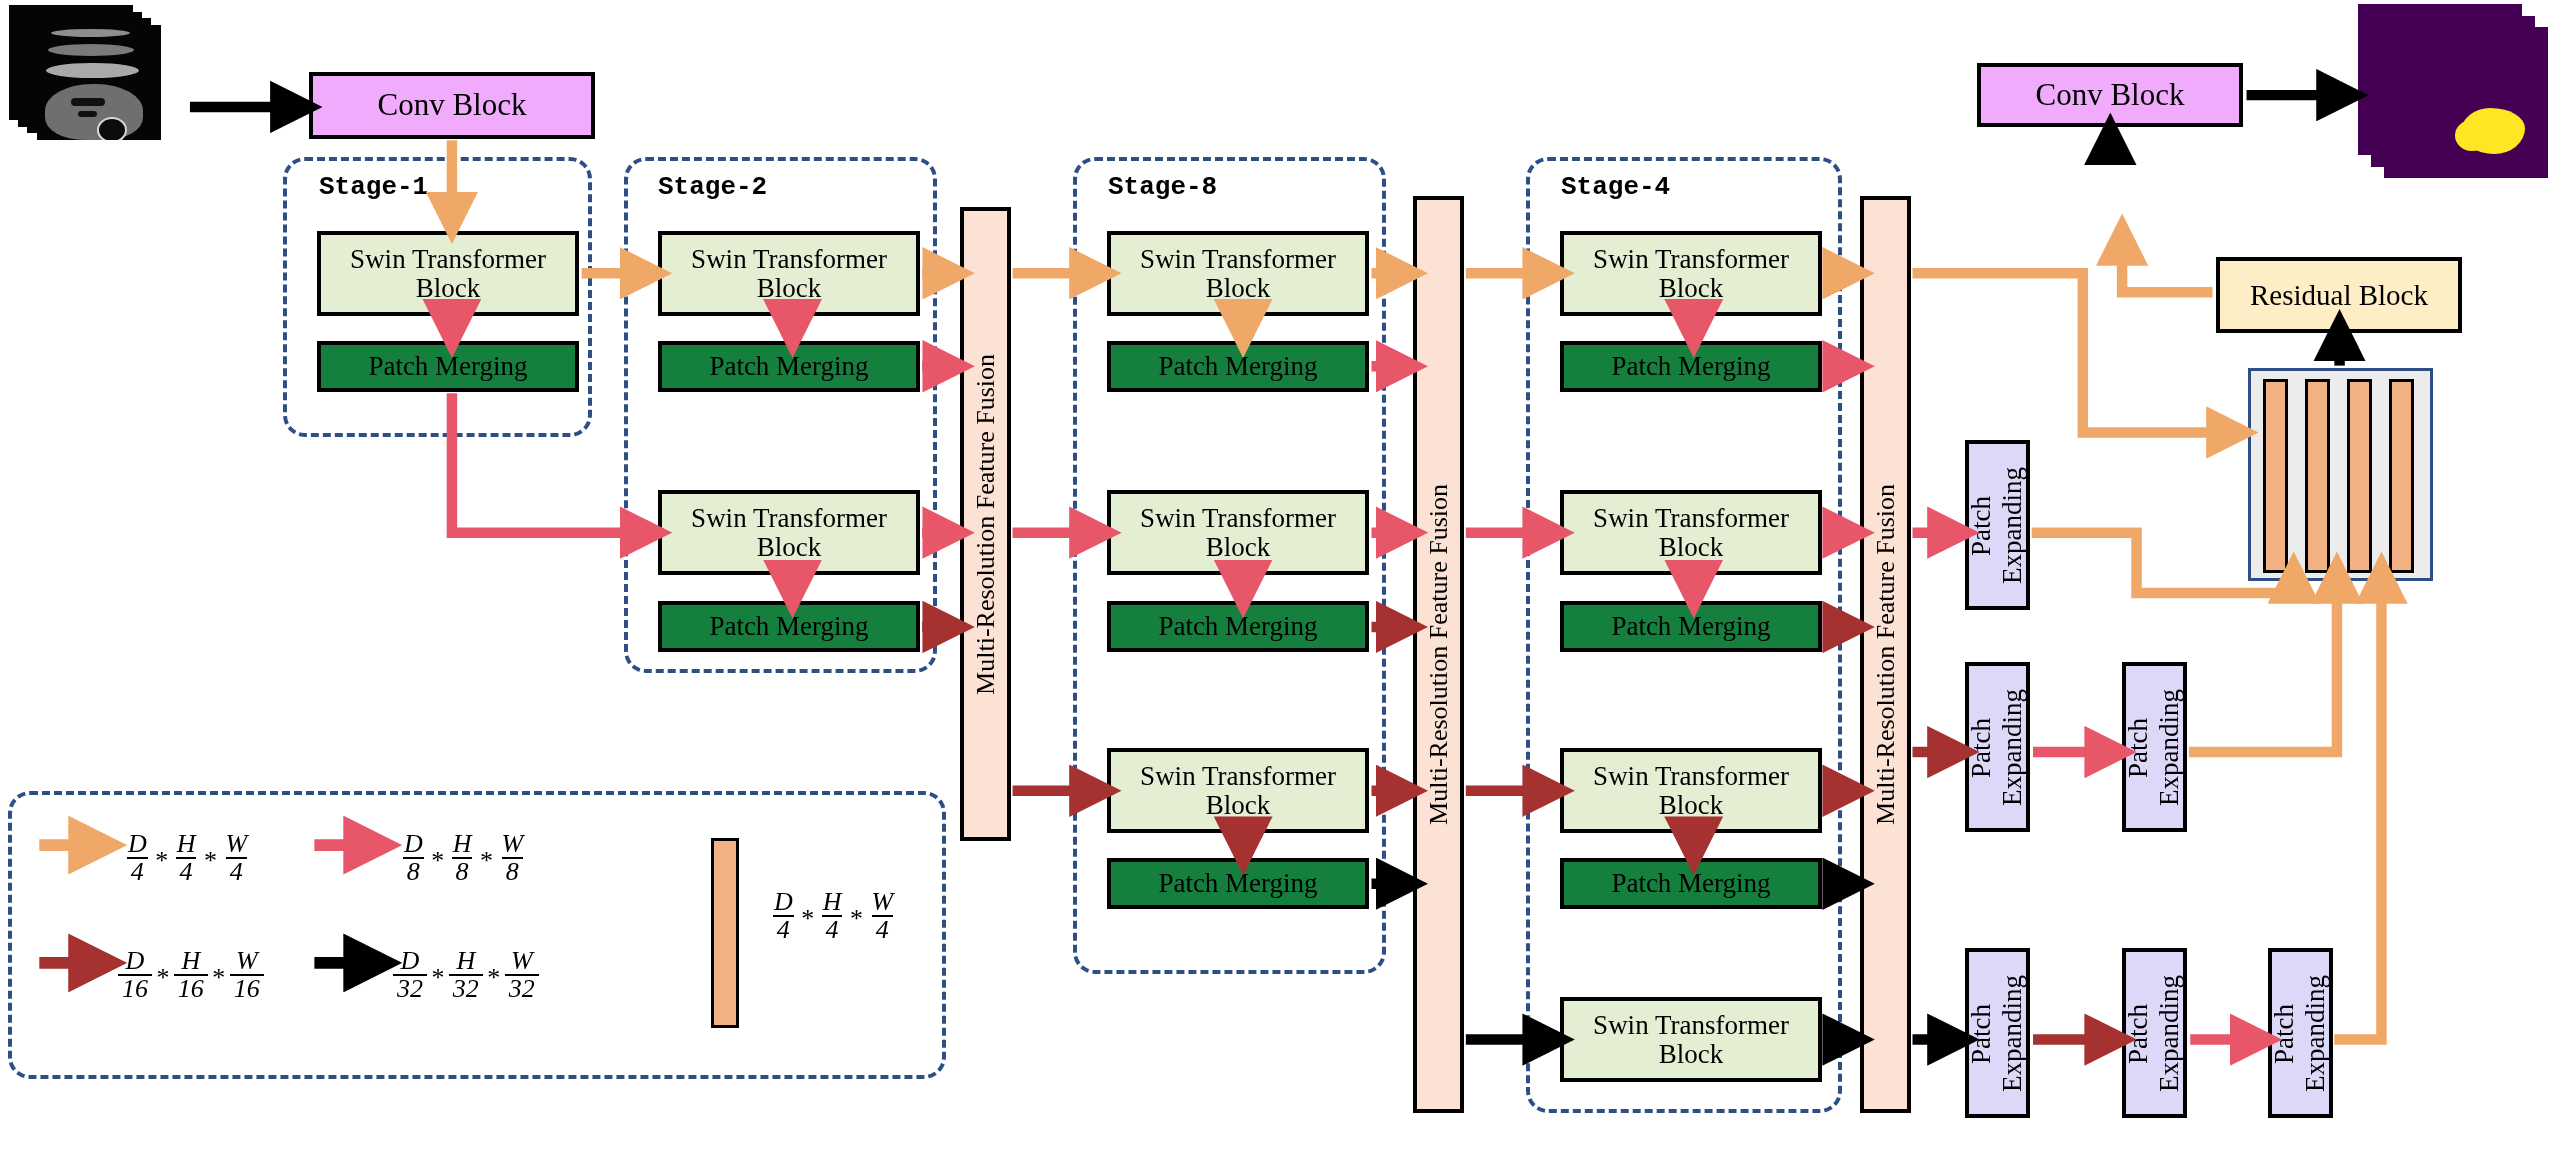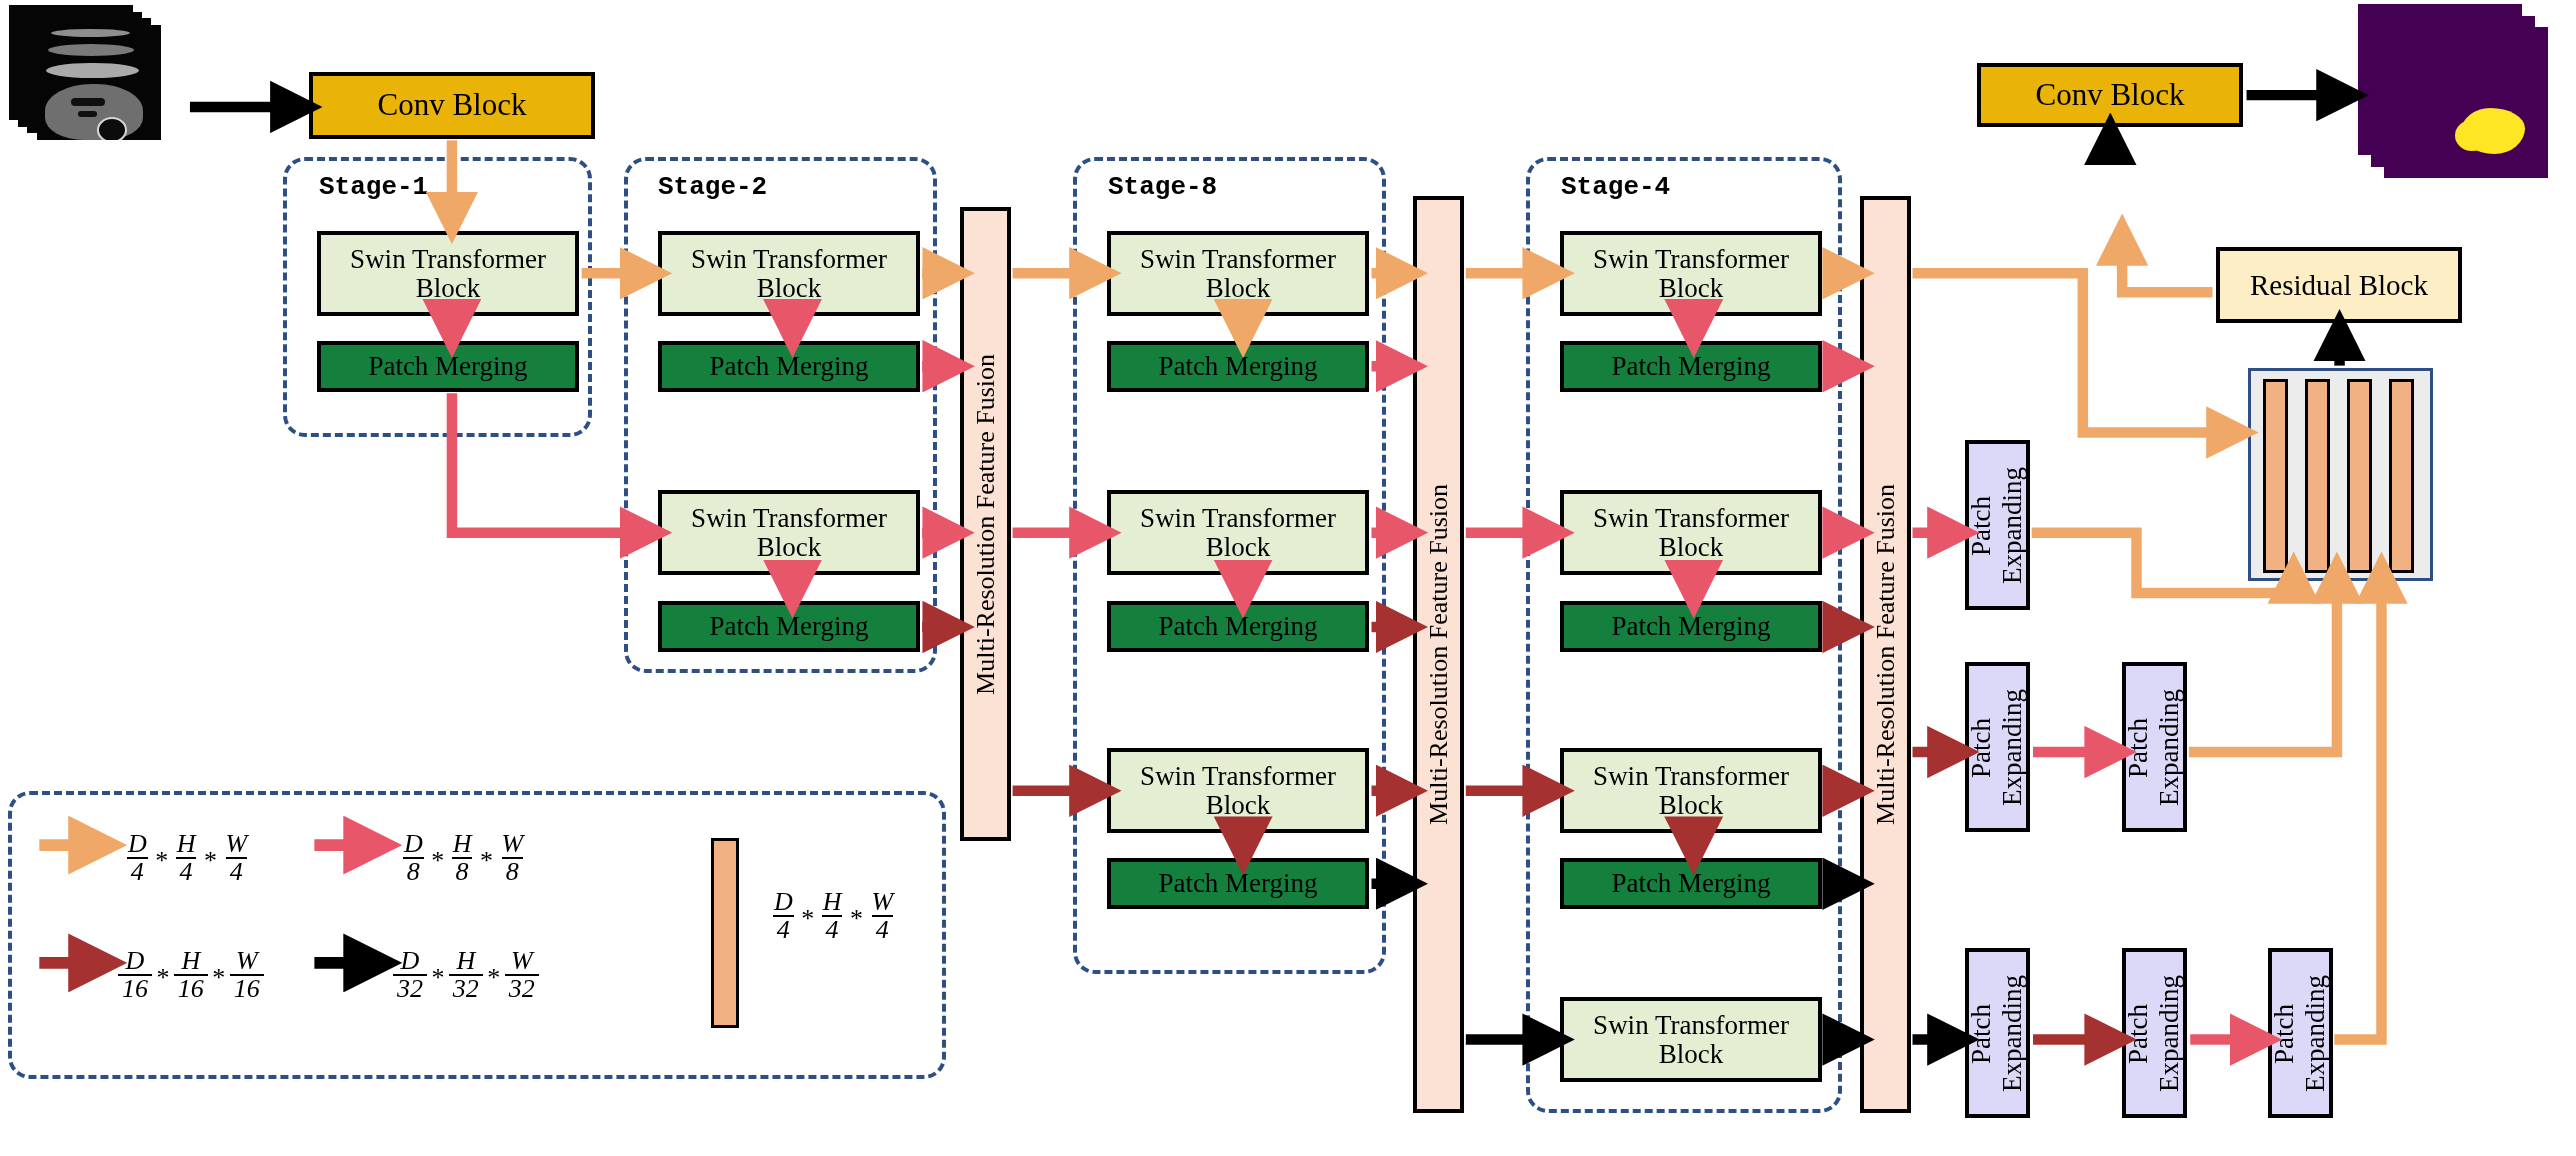--- a/index.html
+++ b/index.html
@@ -6,21 +6,21 @@
   html,body{margin:0;padding:0;background:#ffffff;}
   body{font-family:"Liberation Serif", serif;}
   #canvas{position:relative;width:2576px;height:1157px;background:#fff;overflow:hidden;}
 
   
   .blk{position:absolute;box-sizing:border-box;border:4.6px solid #000;
        display:flex;align-items:center;justify-content:center;text-align:center;
        font-family:"Liberation Serif", serif;color:#000;line-height:1.05;}
   .blk.swin{background:#e3eed3;font-size:27px;}
   .blk.merge{background:#15803d;font-size:27px;}
-  .blk.conv{background:#eab308;font-size:31px;}
+  .blk.conv{background:#f0abfc;font-size:31px;}
   .blk.resid{background:#fdeec6;font-size:29px;}
   .blk.expand{background:#dcd8f7;font-size:27px;}
   .blk.mrff{background:#fbe2d4;font-size:26px;}
 
   
   .vert > span{display:block;writing-mode:vertical-rl;text-orientation:mixed;
                transform:rotate(180deg);white-space:nowrap;letter-spacing:0px;}
   .vert2{flex-direction:row;}
   .vert2 > span{display:block;writing-mode:vertical-rl;transform:rotate(180deg);
                 white-space:nowrap;line-height:1.15;}
@@ -235,21 +235,21 @@
     </span>
   </div>
 
   <div class="concat" style="left:2248px;top:368px;width:185px;height:213px;">
     <div class="bar" style="left:11.8px;top:7.9px;width:25px;height:194px;"></div>
     <div class="bar" style="left:54px;top:7.9px;width:25px;height:194px;"></div>
     <div class="bar" style="left:96px;top:7.9px;width:25px;height:194px;"></div>
     <div class="bar" style="left:138px;top:7.9px;width:25px;height:194px;"></div>
   </div>
 
-  <div class="blk resid" style="left:2216px;top:247px;width:246px;height:76px;">Residual Block</div>
+  <div class="blk resid" style="left:2216px;top:257px;width:246px;height:76px;">Residual Block</div>
 
 
   <div class="blk conv" style="left:1977px;top:63px;width:266px;height:64px;">Conv Block</div>
 
   <div class="legendbox" style="left:7.9px;top:791px;width:938px;height:288px;"></div>
 
   <div class="frac" style="left:124px;top:831px;">
     <span class="fr">
         <span class="num">D</span>
         <span class="den">4</span>

